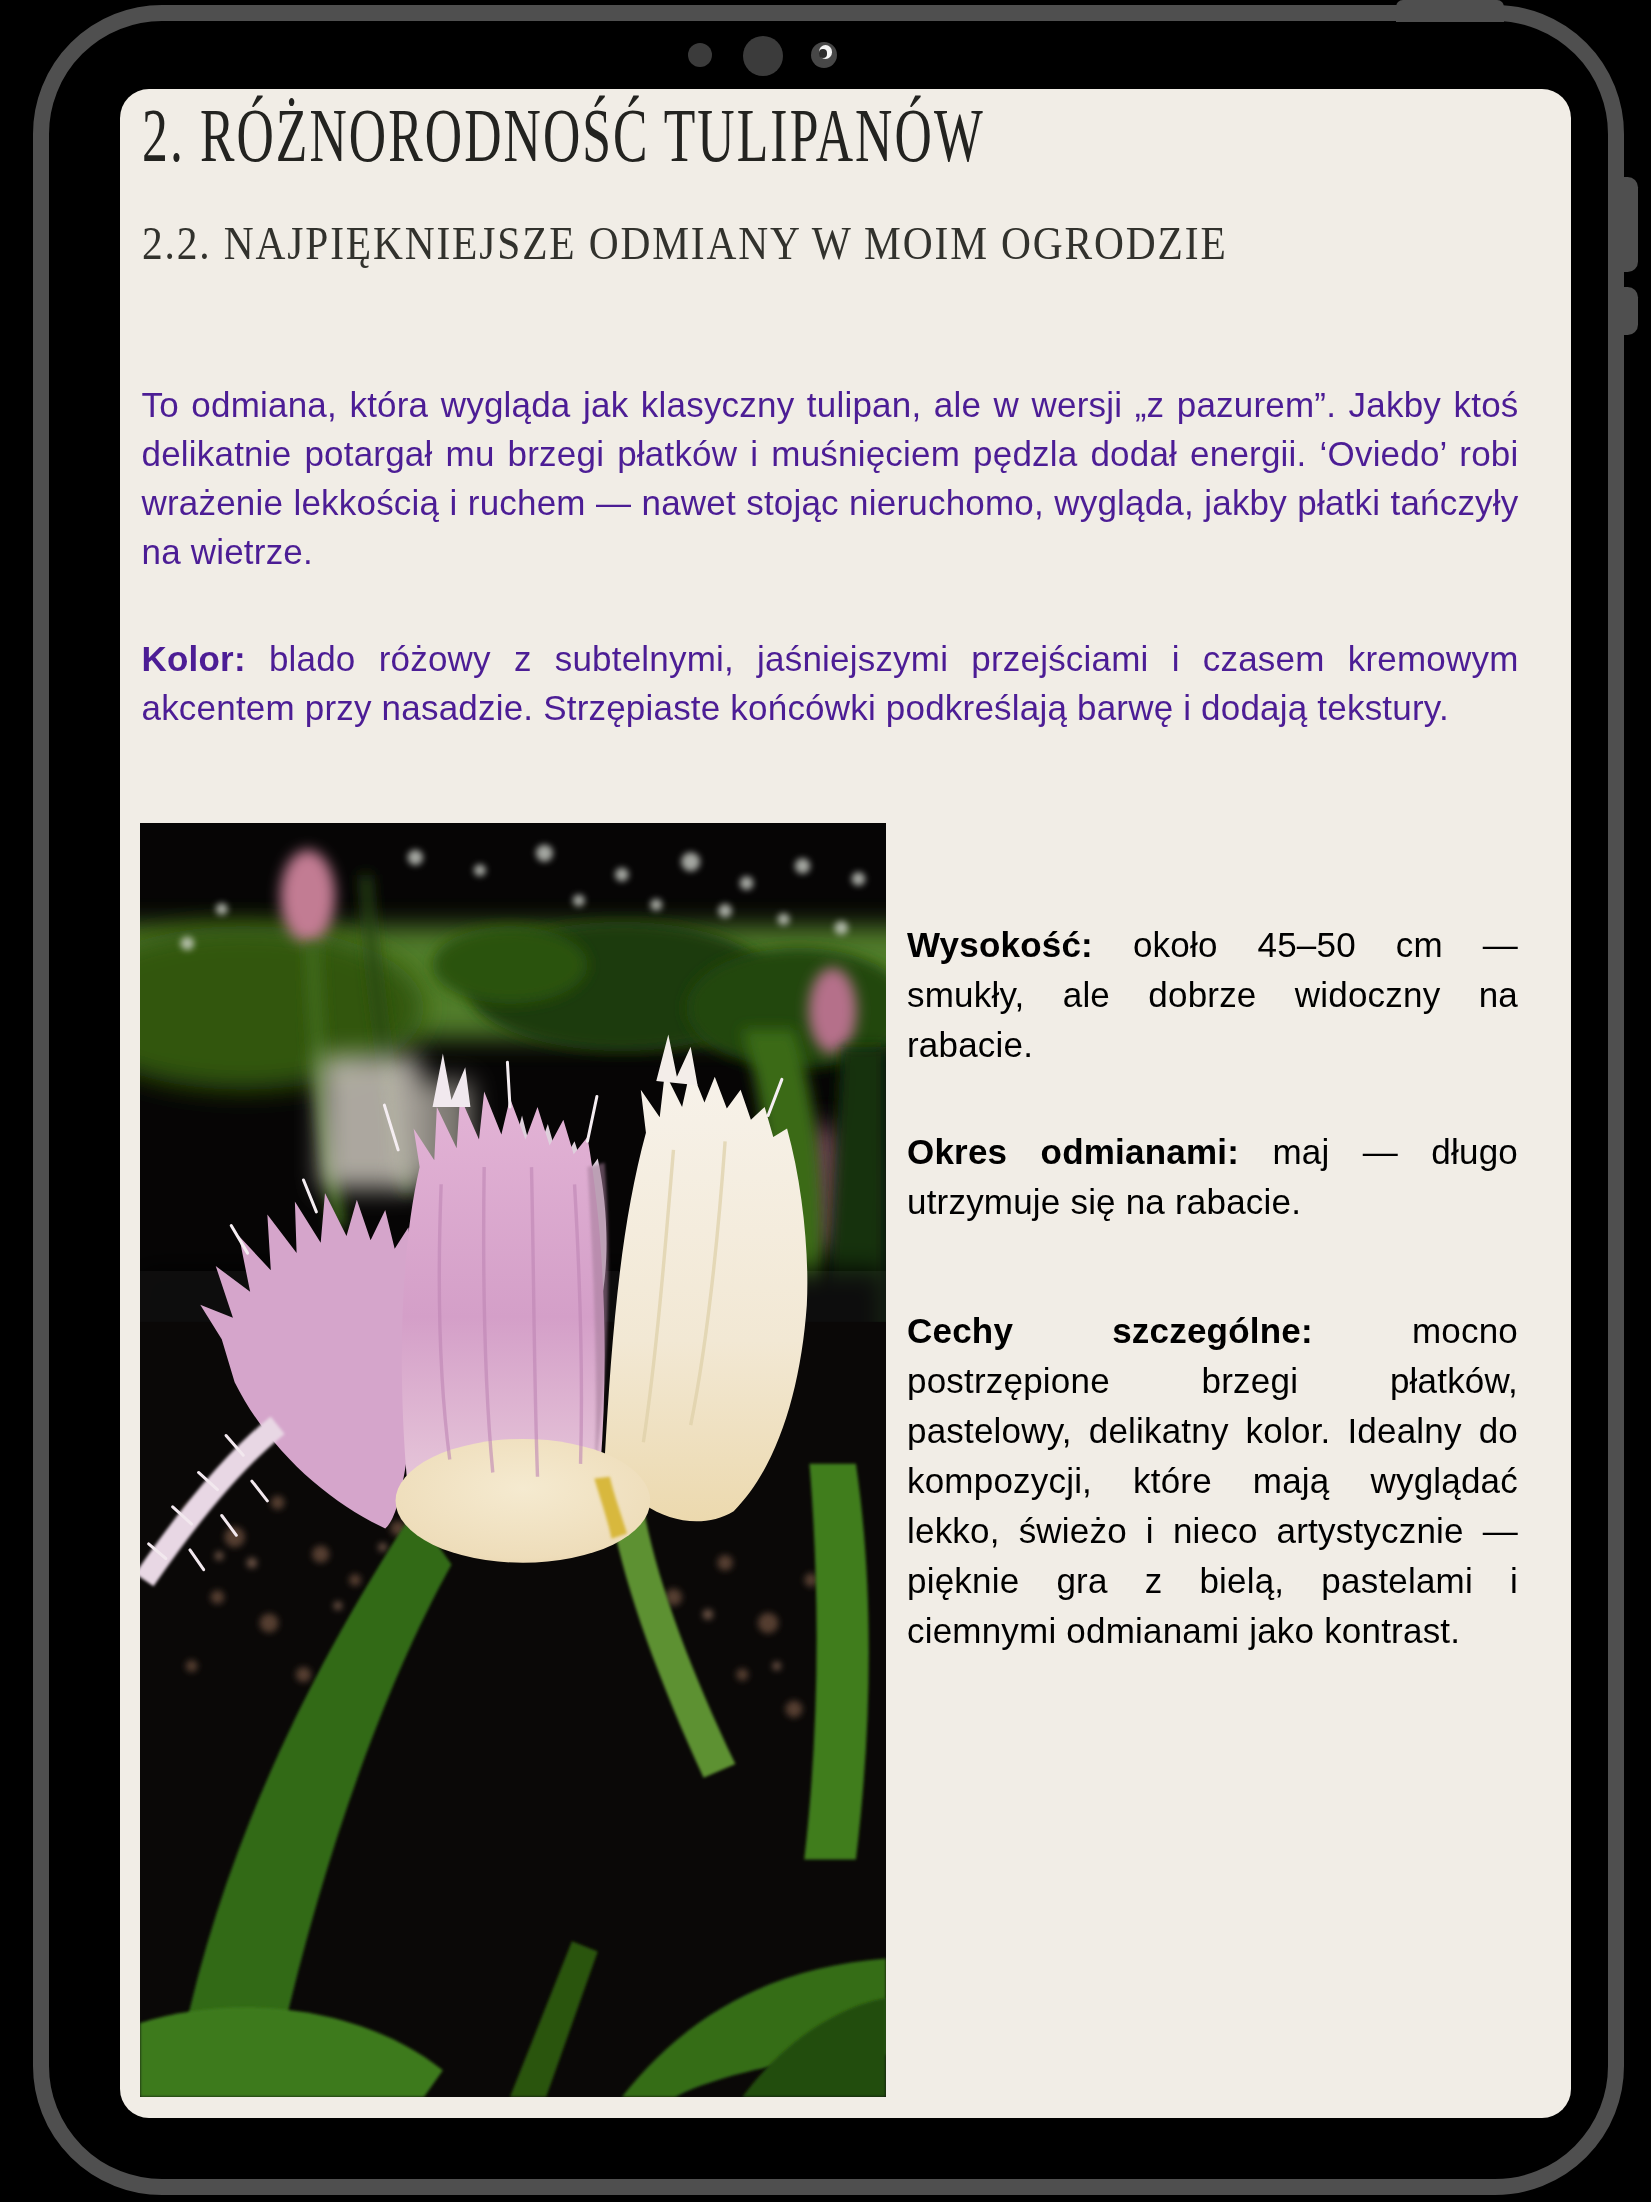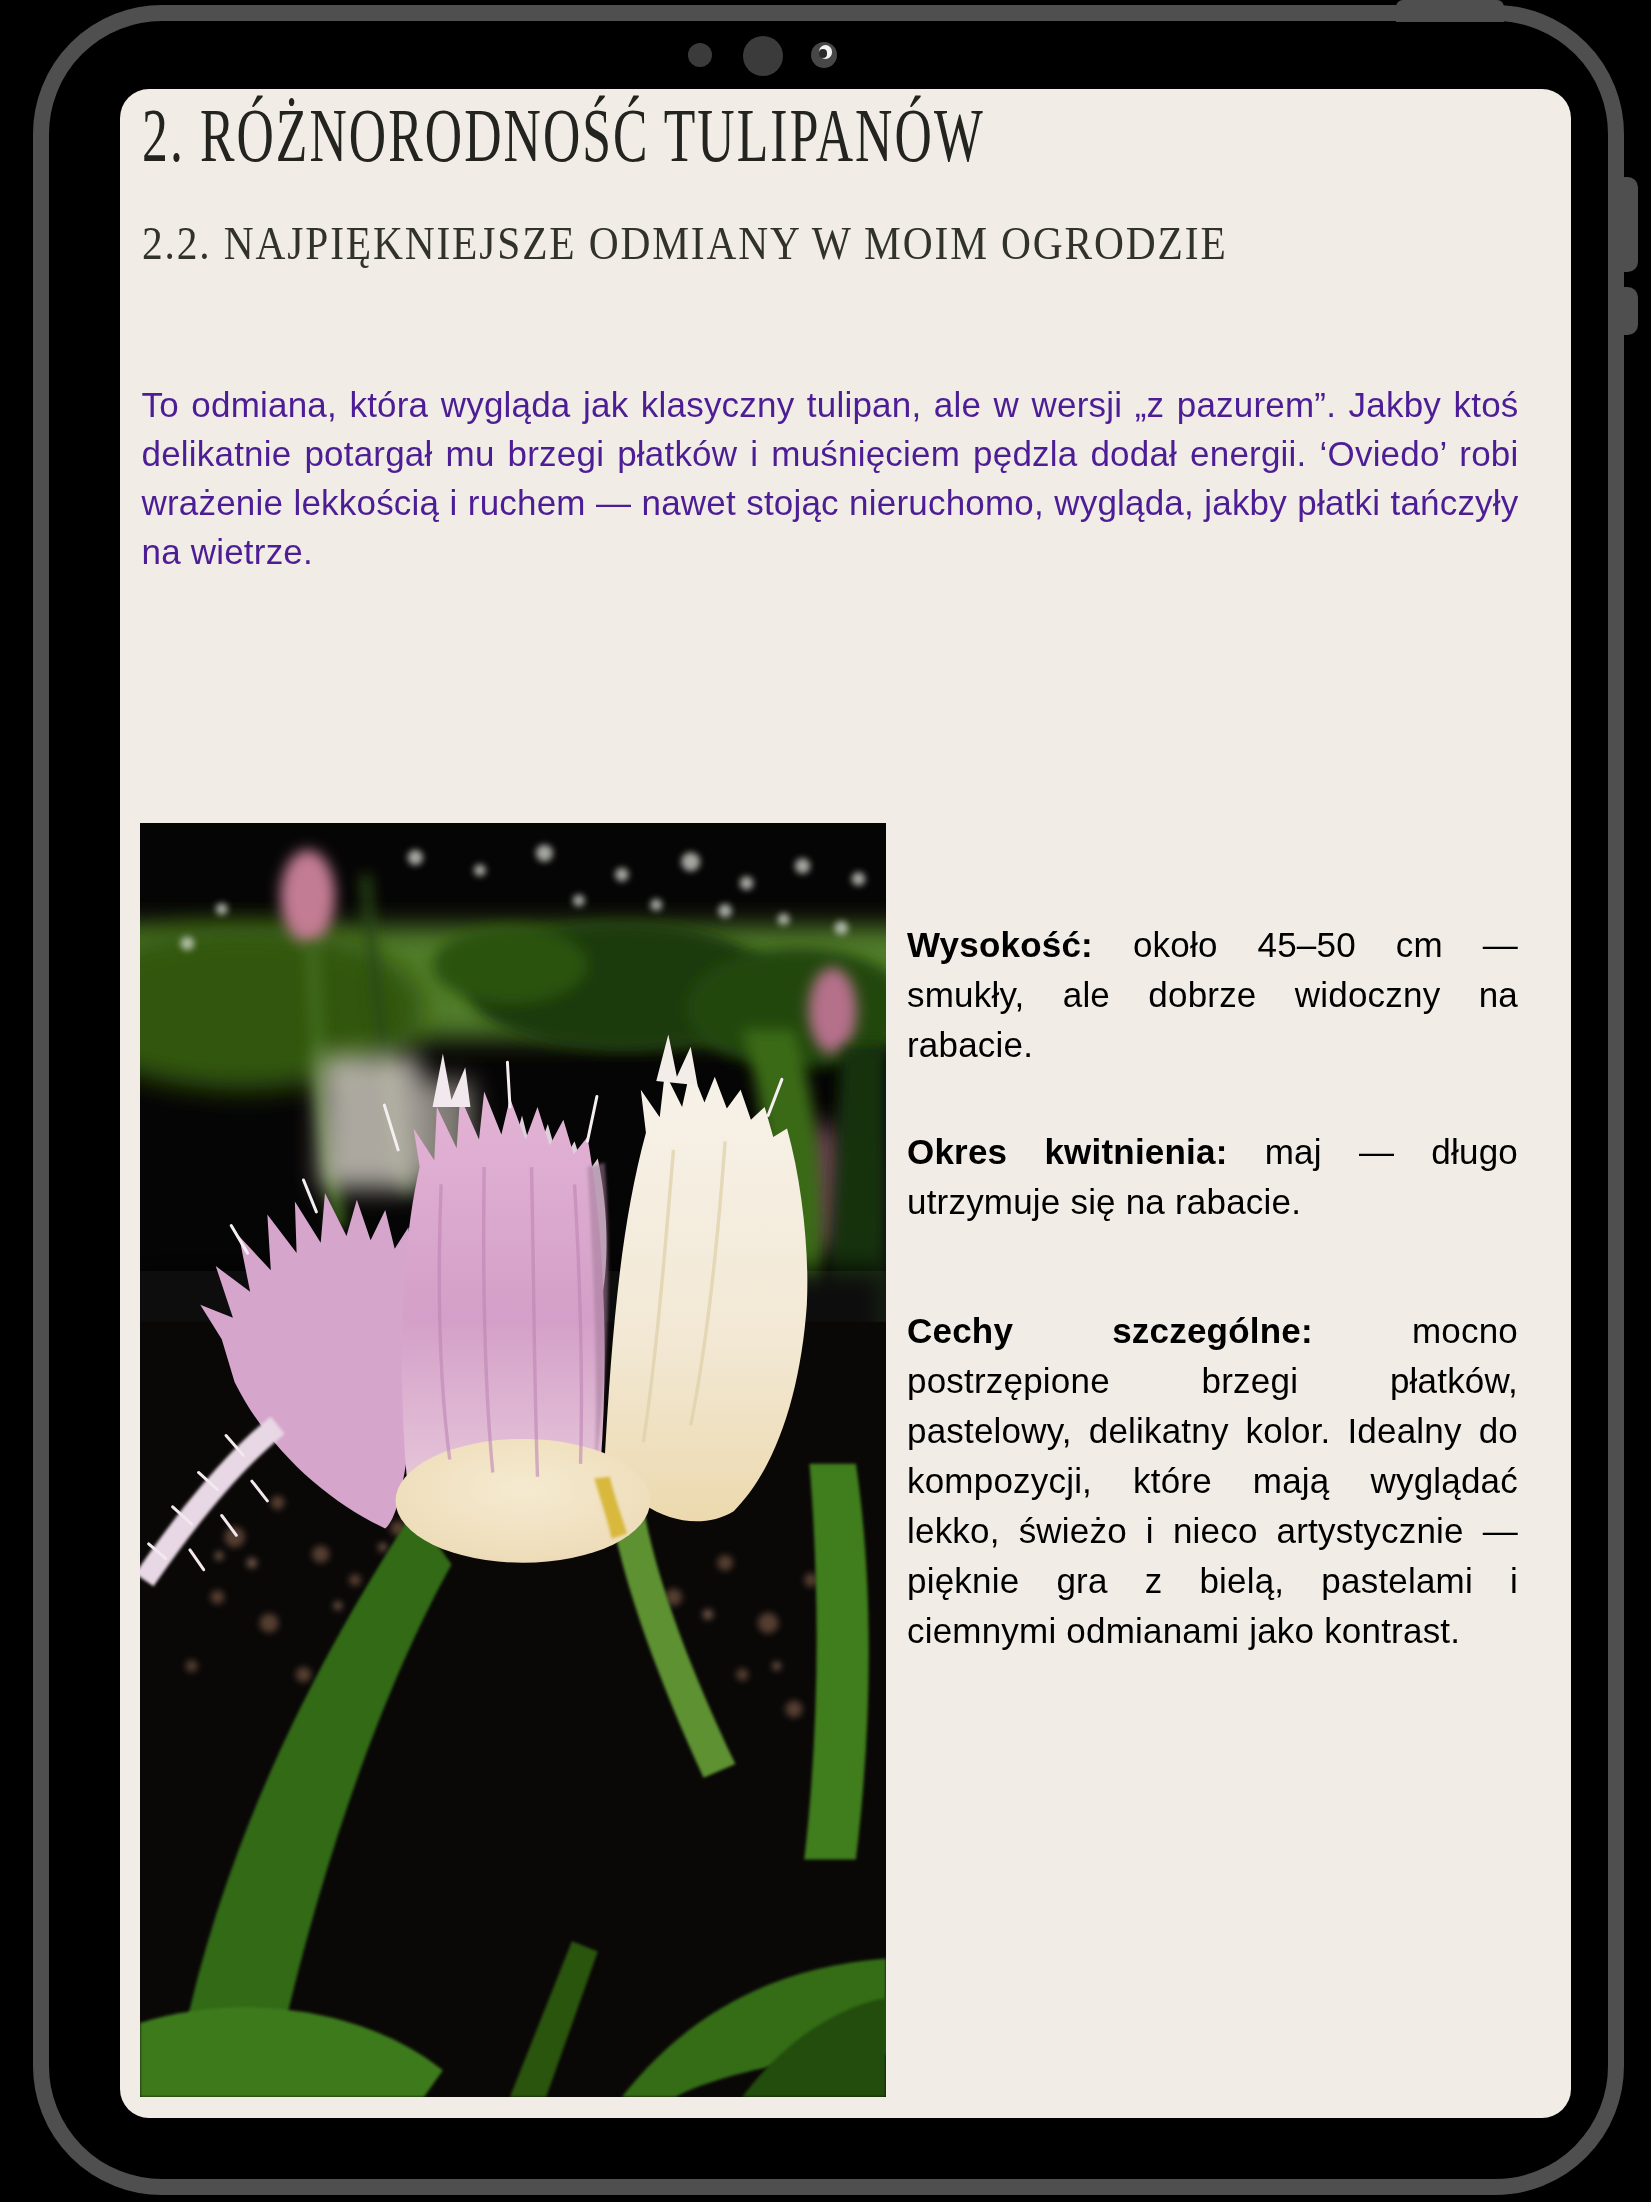--- a/index.html
+++ b/index.html
@@ -104,20 +104,21 @@
 
 <div class="page">
 
   <h1 class="chapter-title">2. RÓŻNORODNOŚĆ TULIPANÓW</h1>
 
   <h2 class="section-title">2.2. NAJPIĘKNIEJSZE ODMIANY W MOIM OGRODZIE</h2>
 
 
   <p class="para intro">To odmiana, która wygląda jak klasyczny tulipan, ale w wersji „z pazurem”. Jakby ktoś delikatnie potargał mu brzegi płatków i muśnięciem pędzla dodał energii. ‘Oviedo’ robi wrażenie lekkością i ruchem — nawet stojąc nieruchomo, wygląda, jakby płatki tańczyły na wietrze.</p>
 
+  <p class="para color-para"><b>Kolor:</b><span> blado różowy z subtelnymi, jaśniejszymi przejściami i czasem kremowym akcentem przy nasadzie. Strzępiaste końcówki podkreślają barwę i dodają tekstury.</span></p>
 
   <figure class="photo" aria-label="Zbliżenie strzępiastego tulipana ‘Oviedo’ — bladoróżowy kwiat z postrzępionymi brzegami płatków na tle ogrodu">
     <svg viewBox="0 0 867 1481" preserveAspectRatio="none" xmlns="http://www.w3.org/2000/svg">
       <defs>
         <filter id="b15" x="-60%" y="-60%" width="220%" height="220%">
             <feGaussianBlur stdDeviation="15"></feGaussianBlur>
           </filter>
         <filter id="b8" x="-60%" y="-60%" width="220%" height="220%">
             <feGaussianBlur stdDeviation="8"></feGaussianBlur>
           </filter>
@@ -273,18 +274,18 @@
       </g>
       <g fill="none" stroke="#ded0a8" stroke-width="4" opacity="0.7">
         <path d="M 620,380 C 610,500 600,620 585,720"></path>
         <path d="M 680,370 C 672,480 660,600 640,700"></path>
       </g>
     </svg>
   </figure>
 
   <p class="detail detail-1"><b>Wysokość:</b><span> około 45–50 cm — smukły, ale dobrze widoczny na rabacie.</span></p>
 
-  <p class="detail detail-2"><b>Okres kwitnienia:</b><span> maj — długo utrzymuje się na rabacie.</span></p>
+  <p class="detail detail-2"><b>Okres odmianami:</b><span> maj — długo utrzymuje się na rabacie.</span></p>
 
   <p class="detail detail-3"><b>Cechy szczególne:</b><span> mocno postrzępione brzegi płatków, pastelowy, delikatny kolor. Idealny do kompozycji, które mają wyglądać lekko, świeżo i nieco artystycznie — pięknie gra z bielą, pastelami i ciemnymi odmianami jako kontrast.</span></p>
 
 </div>
 
 
 </body></html>

